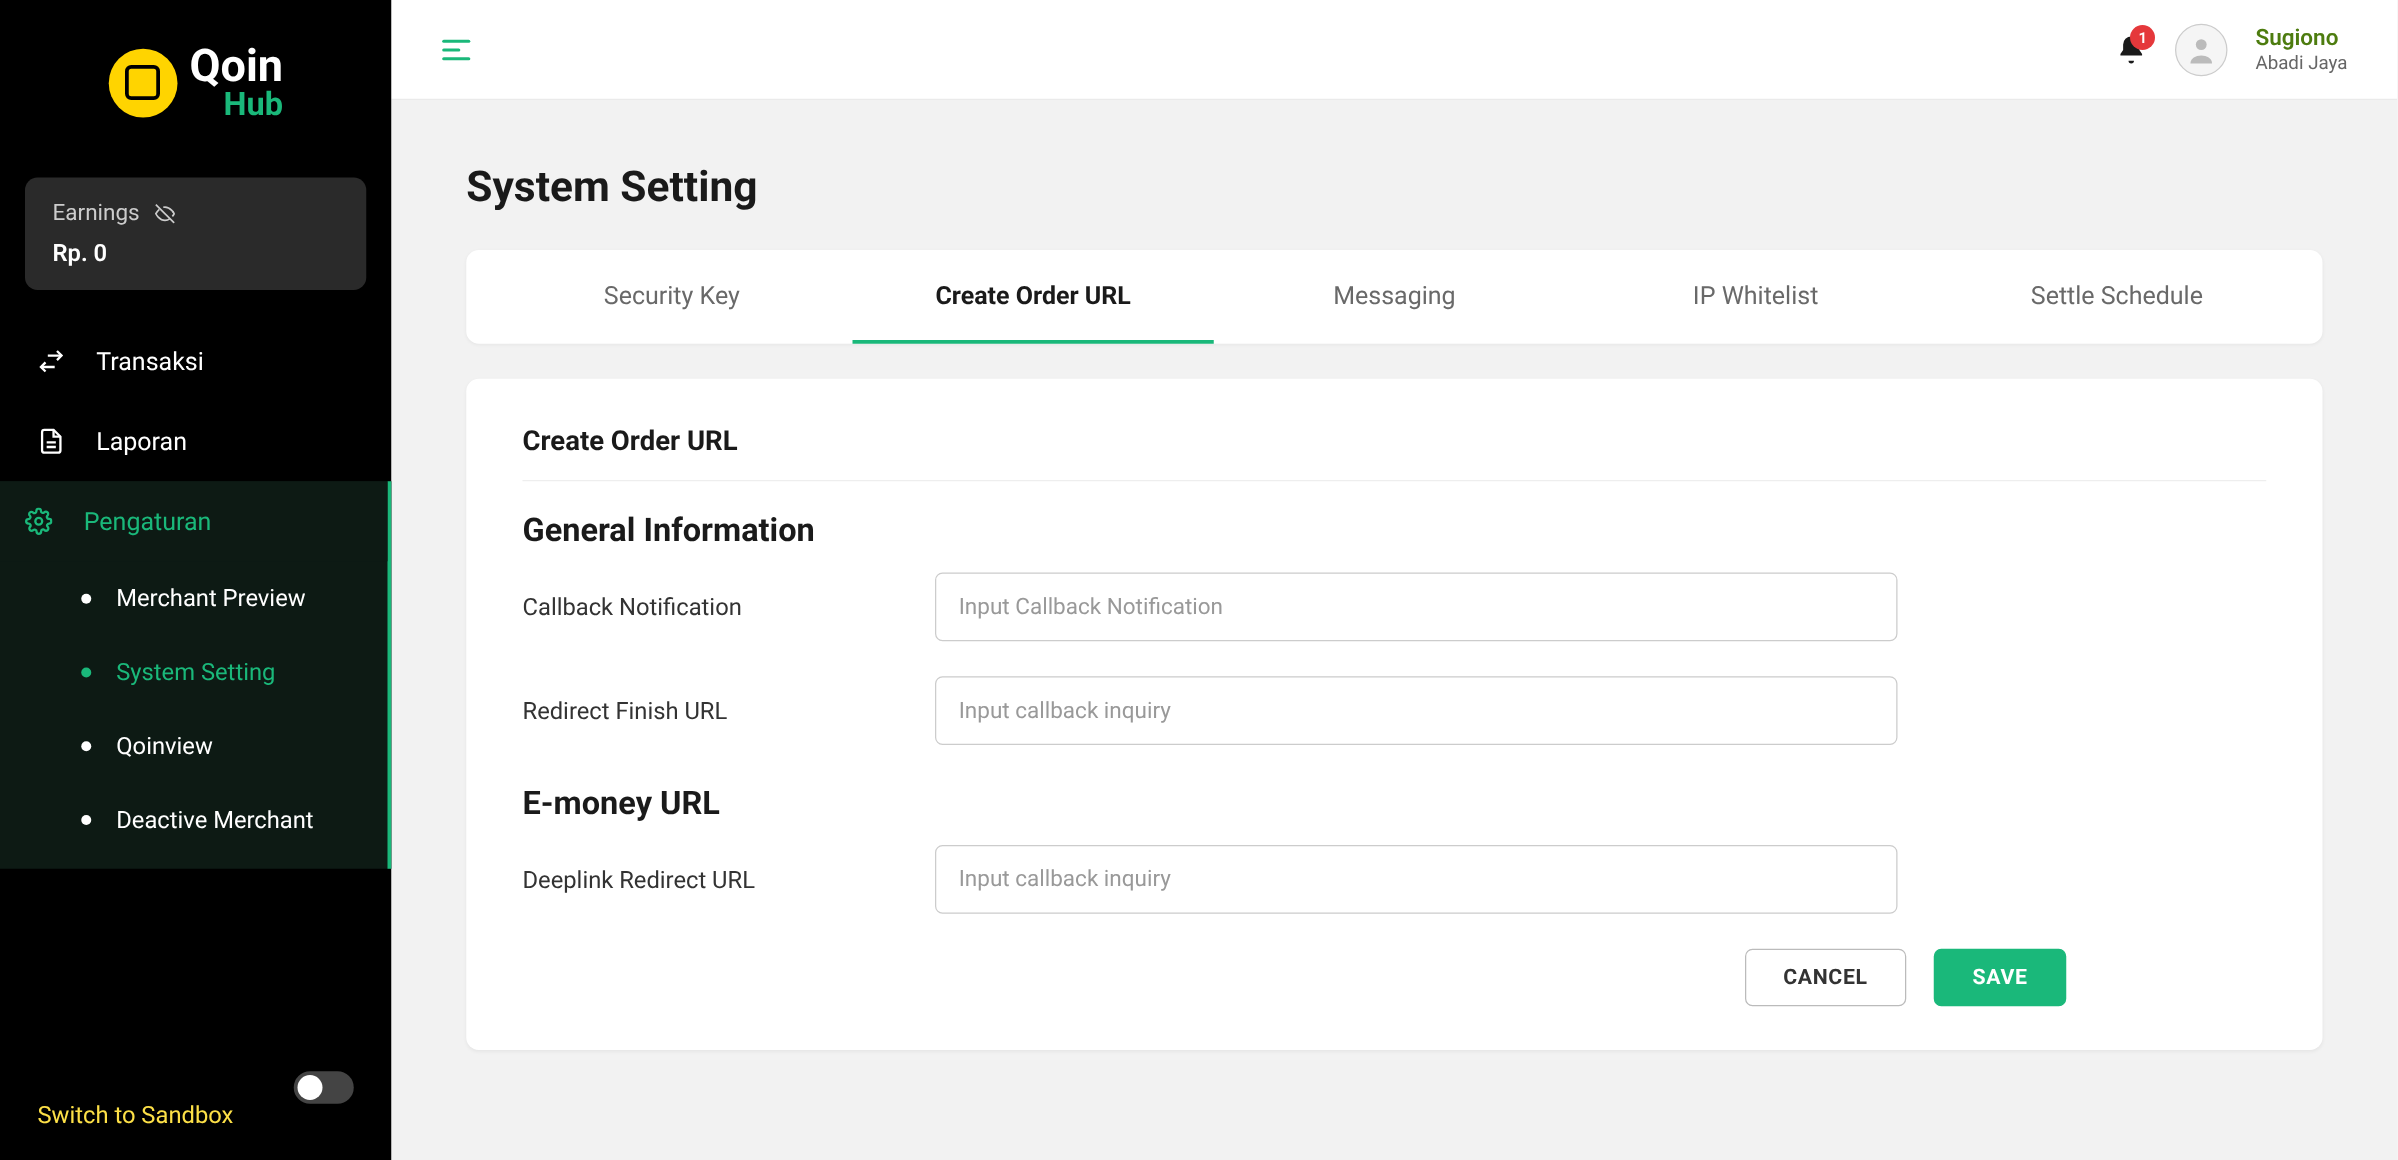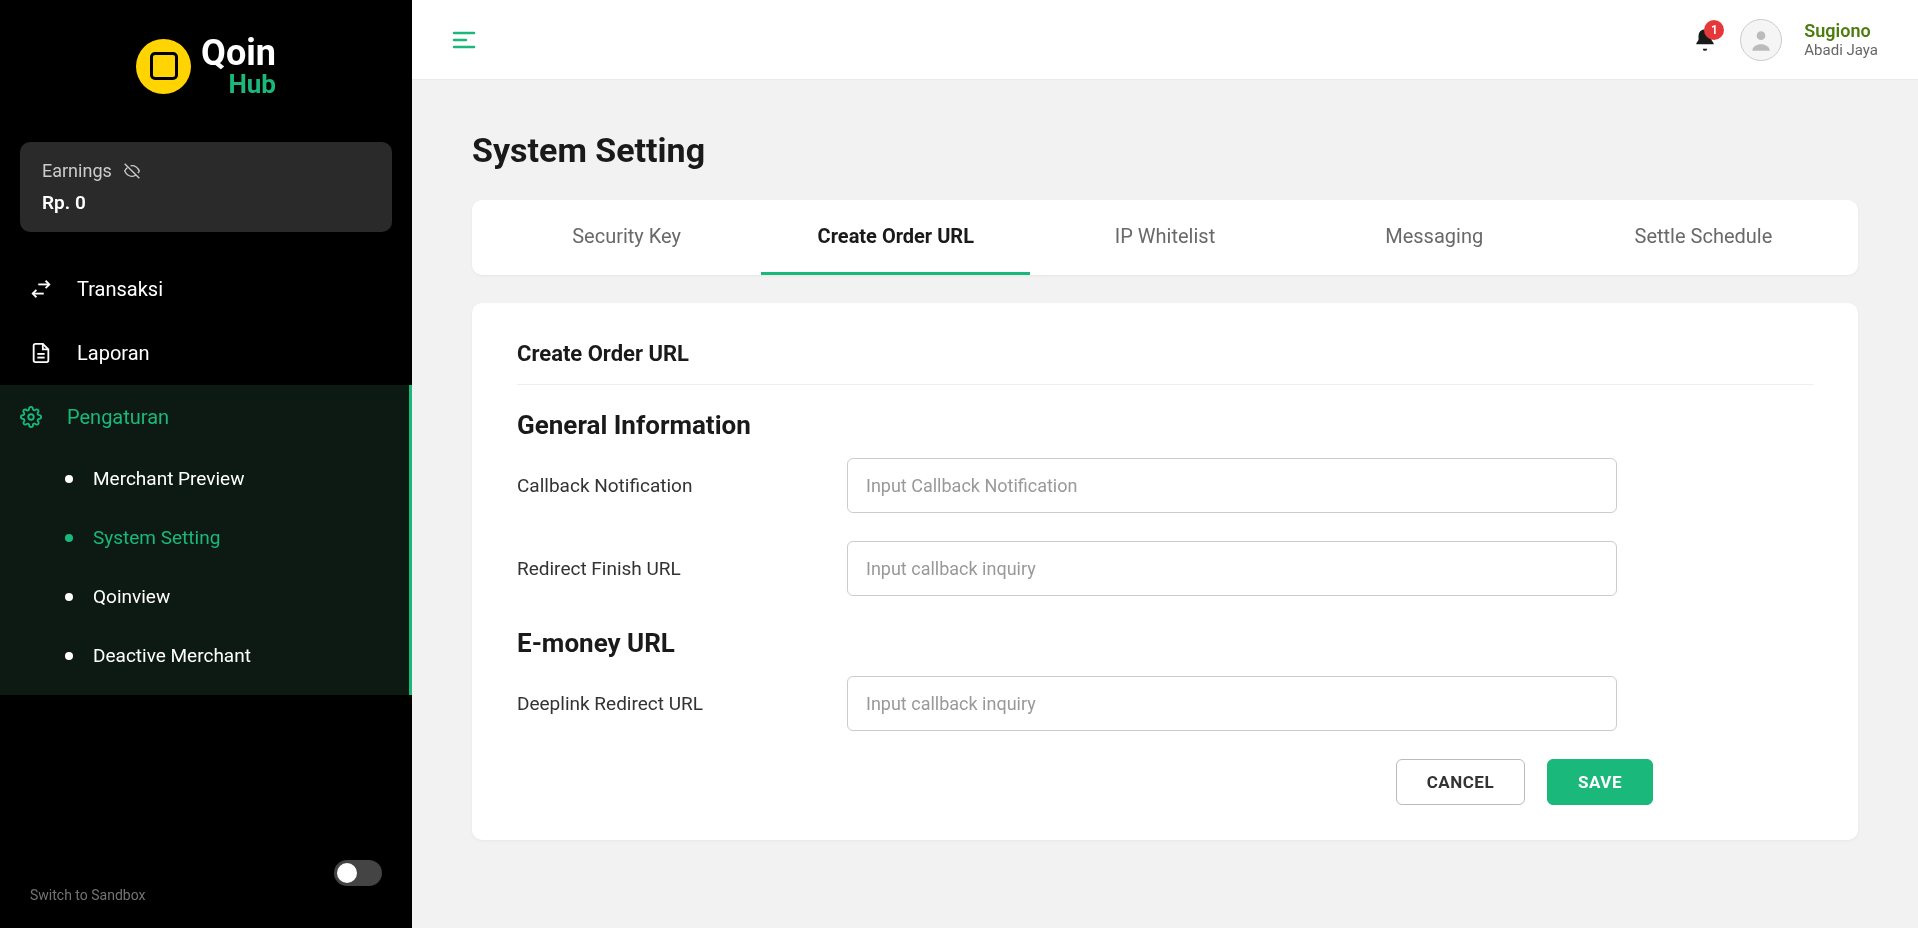--- a/index.html
+++ b/index.html
@@ -10,21 +10,21 @@
     }
     body {
       display: flex;
       width: 1918px;
       height: 928px;
       overflow: hidden;
       background: #f5f5f5;
     }
     
     .sidebar {
-      width: 412px;
+      width: 313px;
       background: #000;
       color: #fff;
       display: flex;
       flex-direction: column;
       padding: 0;
       position: relative;
     }
     .logo-area {
       display: flex;
       align-items: center;
@@ -137,22 +137,22 @@
       background: #1ab87a;
     }
     .sandbox-row {
       margin-top: auto;
       padding: 25px 30px;
       display: flex;
       align-items: center;
       justify-content: space-between;
     }
     .sandbox-label {
-      font-size: 14px;
-      color: #737373;
+      font-size: 19px;
+      color: #fde047;
       margin-top: 44px;
     }
     .toggle {
       width: 48px;
       height: 26px;
       background: #444;
       border-radius: 20px;
       position: relative;
       cursor: pointer;
     }
@@ -462,22 +462,22 @@
       </div>
     </div>
   </div>
 
   <div class="content">
     <h1 class="page-title">System Setting</h1>
 
     <div class="tabs-bar">
       <div class="tab">Security Key</div>
       <div class="tab active">Create Order URL</div>
+      <div class="tab">Messaging</div>
       <div class="tab">IP Whitelist</div>
-      <div class="tab">Messaging</div>
       <div class="tab">Settle Schedule</div>
     </div>
 
     <div class="card">
       <div class="card-title">Create Order URL</div>
 
       <div class="section-title">General Information</div>
 
       <div class="form-row">
         <label class="form-label">Callback Notification</label>

